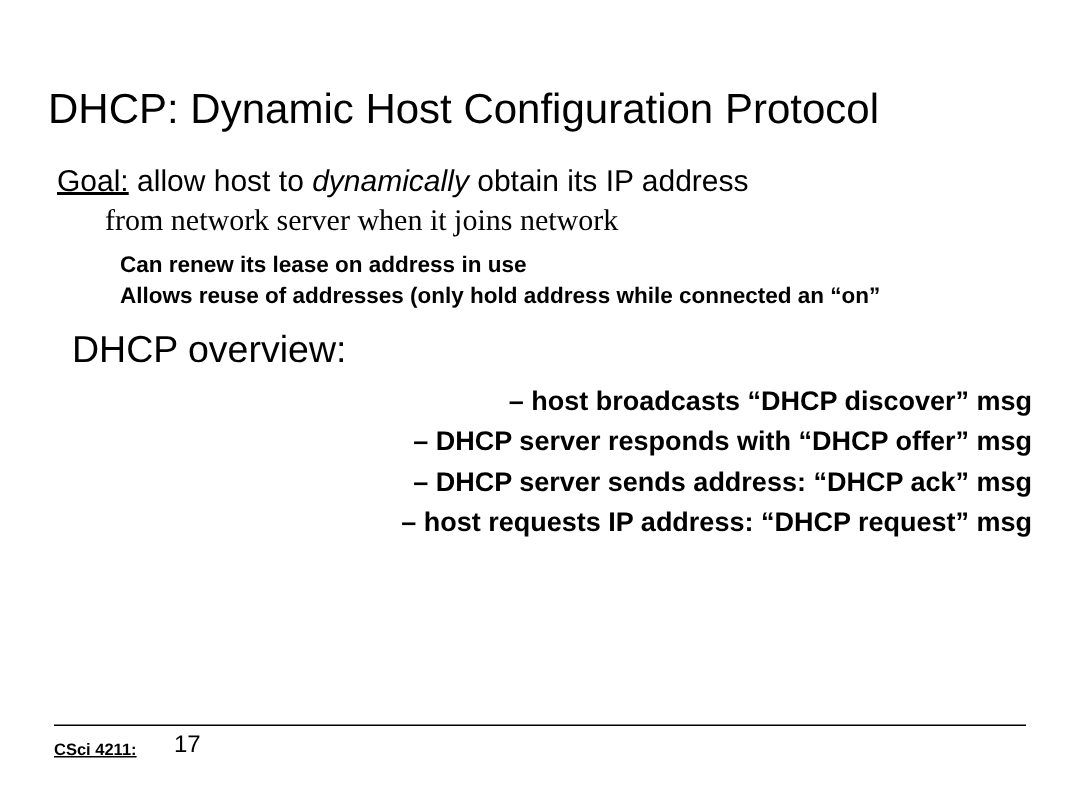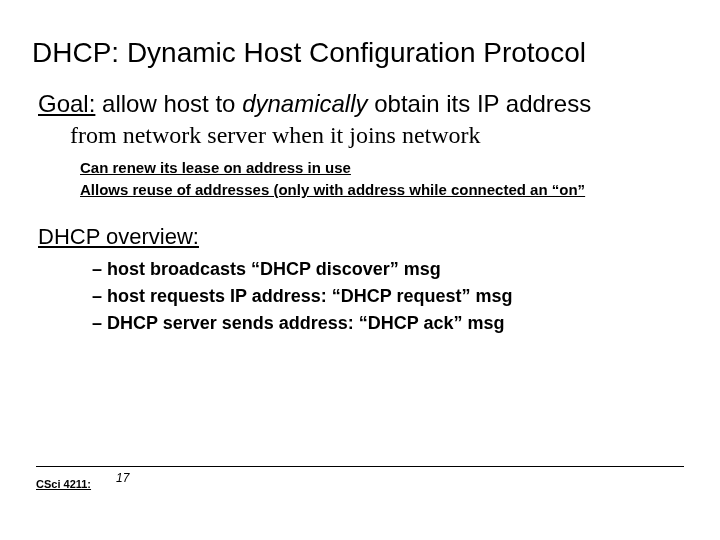--- a/index.html
+++ b/index.html
@@ -9,124 +9,123 @@
     height: 540px;
     background: #fff;
     font-family: "Comic Sans MS", "Comic Sans", cursive, sans-serif;
     color: #000;
   }
   .slide {
     position: relative;
     width: 720px;
     height: 540px;
     box-sizing: border-box;
-    padding: 36px 32px 0 32px;
+    padding: 56px 32px 0 32px;
   }
   .title {
     font-size: 28px;
     font-weight: 400;
     margin: 0 0 18px 0;
     line-height: 1.2;
   }
   .goal-line {
-    font-size: 24px;
+    font-size: 20px;
     line-height: 1.3;
     margin: 18px 0 6px 0;
     padding-left: 6px;
   }
   .goal-line .label {
     text-decoration: underline;
   }
   .goal-line .dyn {
     font-style: italic;
   }
   .indent-cont {
     padding-left: 32px;
     font-family: Liberation Serif, serif;
   }
   .sublist {
-    margin: 4px 0 24px 48px;
+    margin: 4px 0 10px 48px;
     padding: 0;
     list-style: none;
-    text-decoration: underline;
   }
   .sublist li {
     font-size: 15px;
     line-height: 1.45;
     font-weight: 600;
   }
   .overview-head {
-    font-size: 22px;
-    margin: 4px 0 6px 6px;
-    text-decoration: underline;
+    font-size: 25px;
+    margin: 4px 0 6px 16px;
   }
   .dashlist {
     margin: 0 0 0 60px;
     padding: 0;
     list-style: none;
+    text-align: right;
   }
   .dashlist li {
     font-size: 18px;
     line-height: 1.5;
     font-weight: 600;
   }
   .dashlist li::before {
     content: "–  ";
   }
   .footer {
     position: absolute;
     left: 36px;
     right: 36px;
-    bottom: 49px;
+    bottom: 28px;
     border-top: 1px solid #000;
     padding-top: 10px;
     font-size: 11px;
     font-weight: 600;
     display: flex;
-    align-items: center;
+    align-items: flex-start;
   }
   .footer .course {
     text-decoration: underline;
     min-width: 80px;
   }
   .footer .center {
     padding-left: 40px;
     flex: 1;
   }
   .footer .page {
-    font-size: 12px;
+    font-size: 16px;
     font-weight: 400;
     position: relative;
     top: -6px;
-    font-style: italic;
   }
 </style>
 </head>
 <body>
 
 <div class="slide">
 
   <h1 class="title">DHCP: Dynamic Host Configuration Protocol</h1>
 
   <p class="goal-line">
     <span class="label">Goal:</span><span> allow host to </span><span class="dyn">dynamically</span><span> obtain its IP address</span><br>
     <span class="indent-cont">from network server when it joins network</span>
   </p>
 
   <ul class="sublist">
     <li>Can renew its lease on address in use</li>
-    <li>Allows reuse of addresses (only with address while connected an “on”</li>
+    <li>Allows reuse of addresses (only hold address while connected an “on”</li>
   </ul>
 
   <div class="overview-head">DHCP overview:</div>
 
   <ul class="dashlist">
     <li>host broadcasts “DHCP discover” msg</li>
+    <li>DHCP server responds with “DHCP offer” msg</li>
+    <li>DHCP server sends address: “DHCP ack” msg</li>
     <li>host requests IP address: “DHCP request” msg</li>
-    <li>DHCP server sends address: “DHCP ack” msg</li>
   </ul>
 
   <div class="footer">
     <span class="course">CSci 4211:</span>
     <span class="page">17</span>
   </div>
 
 </div>
 
 </body></html>

